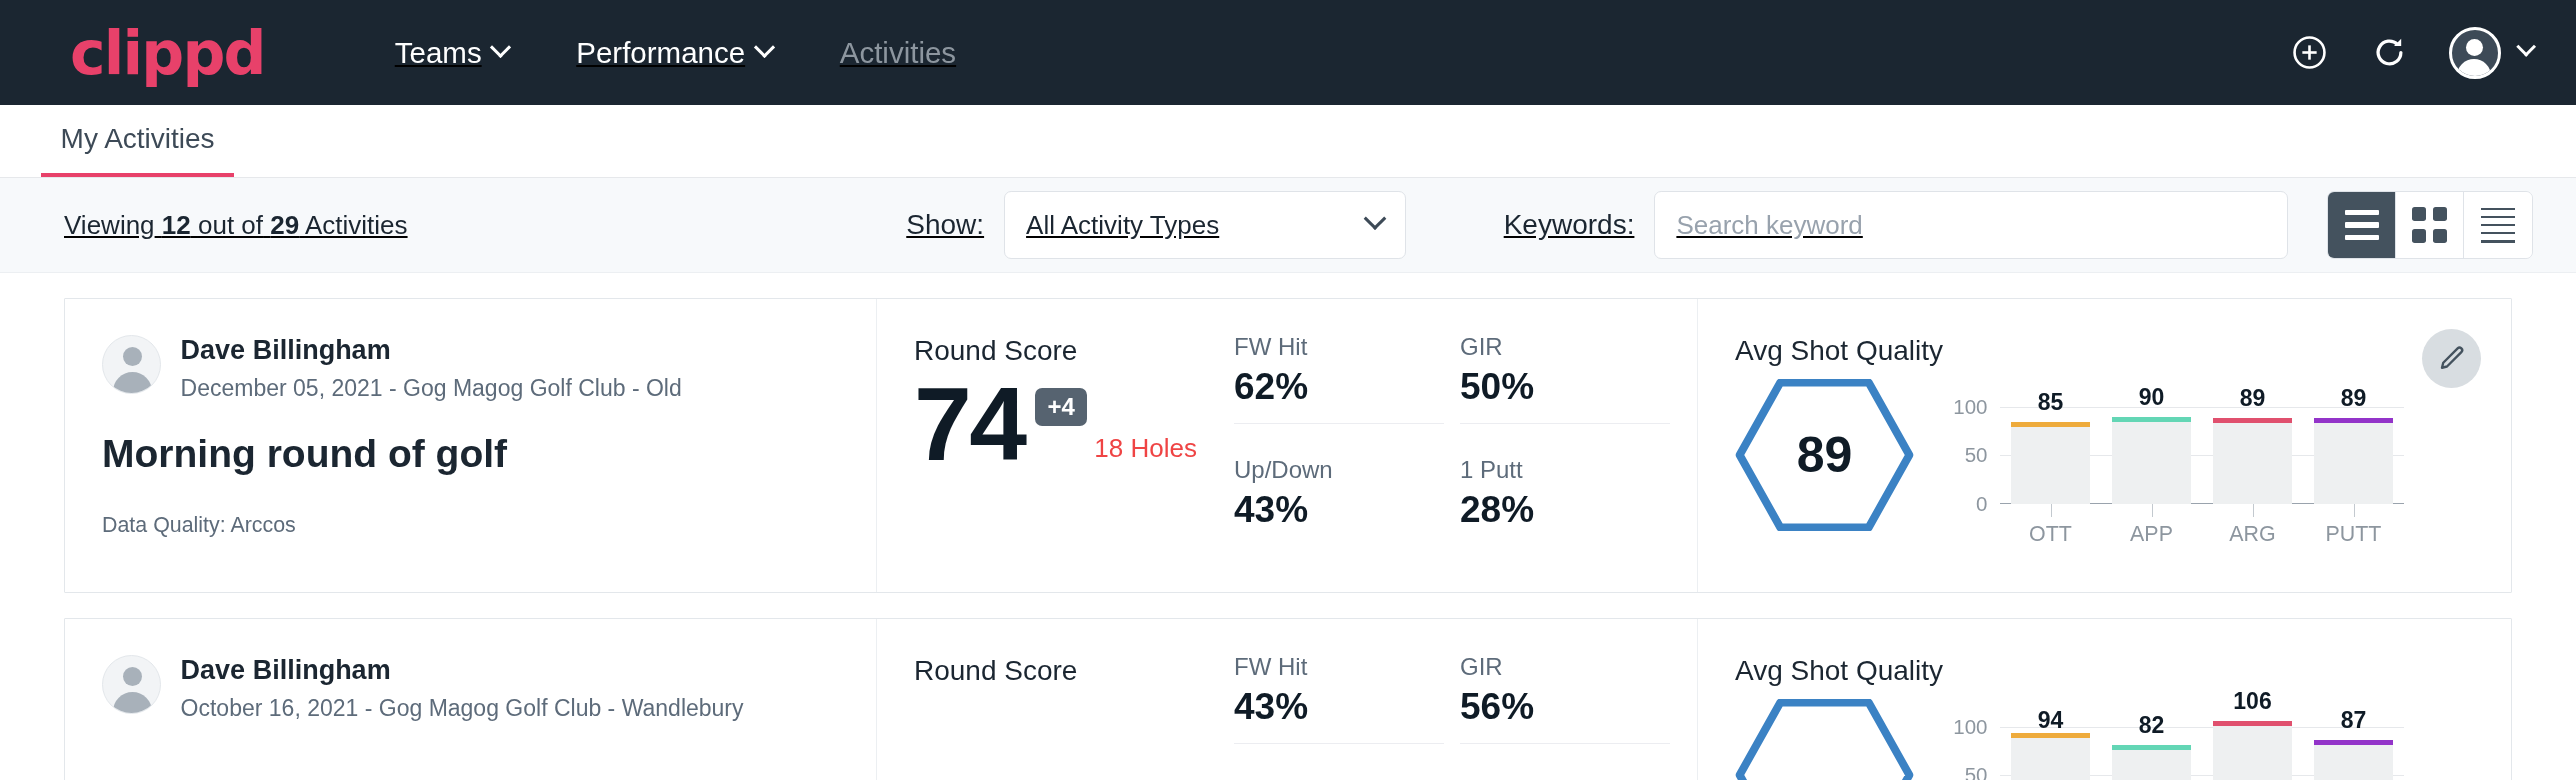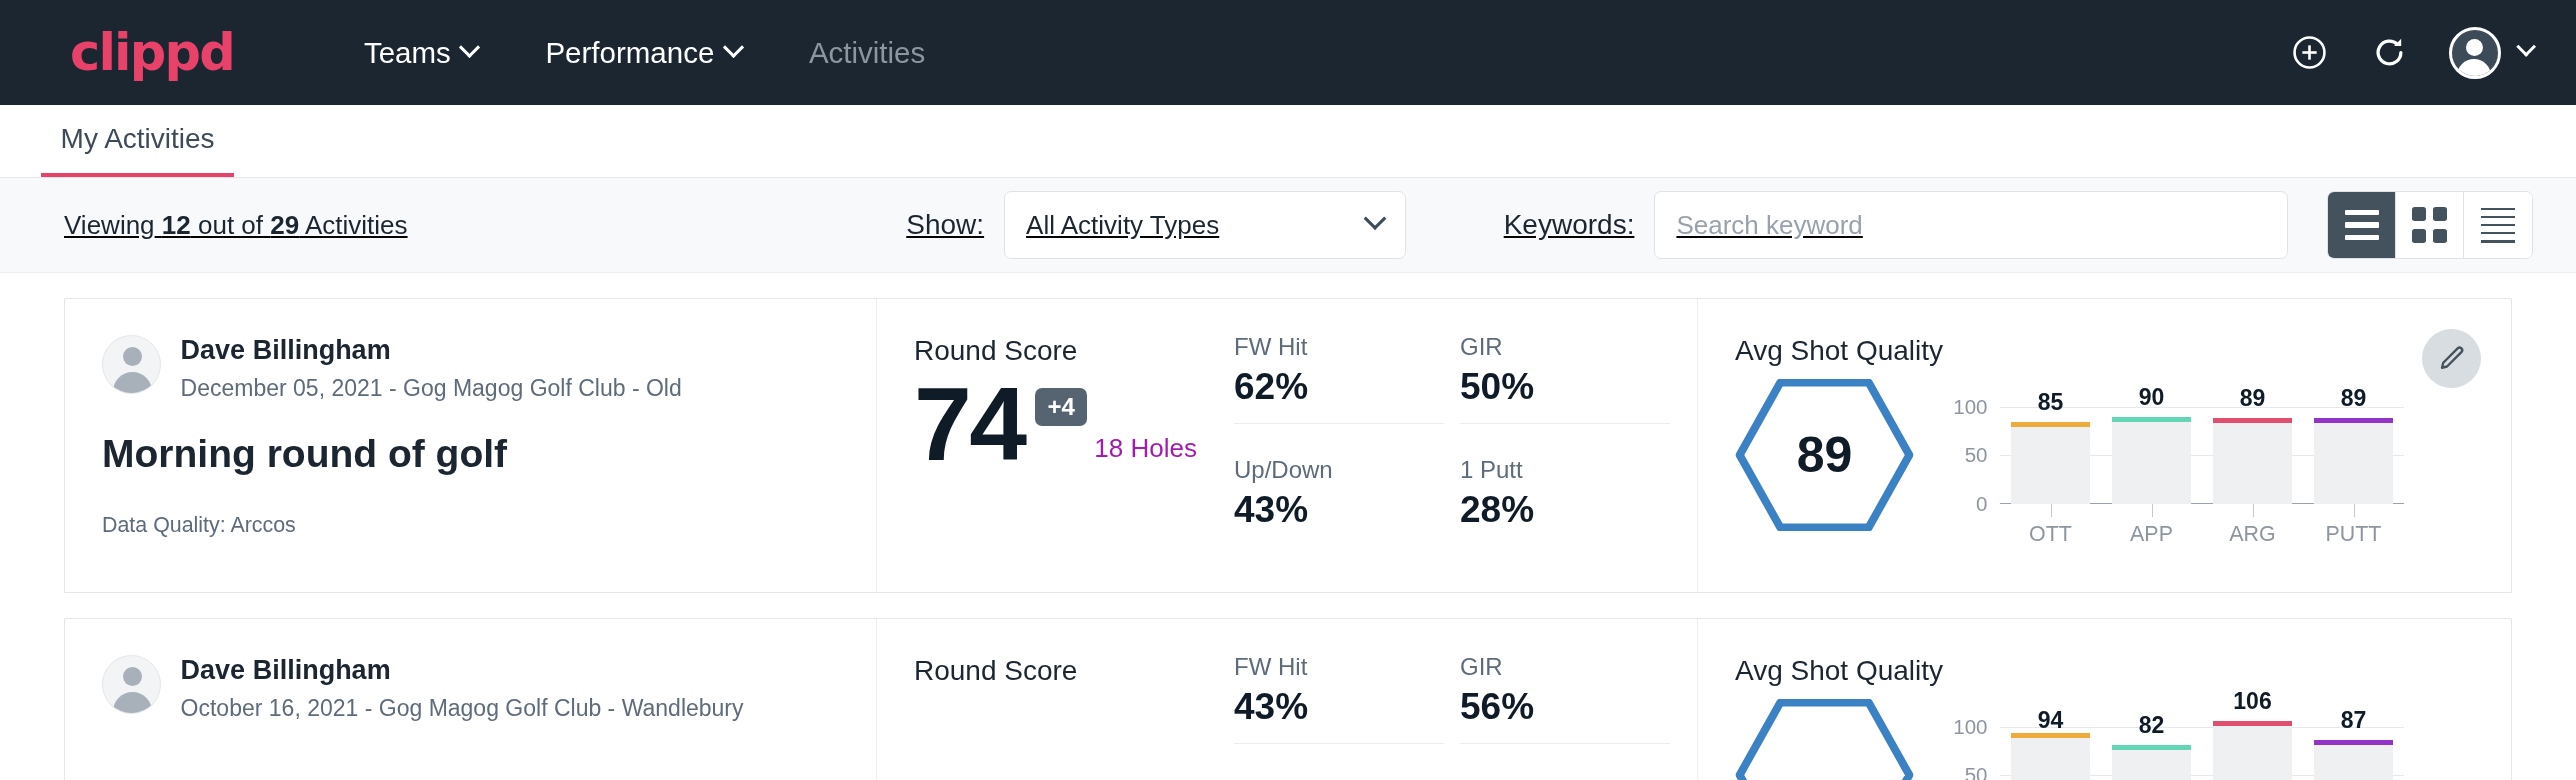--- a/index.html
+++ b/index.html
@@ -15,31 +15,32 @@
   .topbar {
     height: 105px;
     background: #1b2631;
     display: flex;
     align-items: center;
     padding: 0 43px 0 70px;
   }
   .logo {
     font-family: "DejaVu Sans", sans-serif;
     font-weight: 700;
-    font-size: 51px;
+    font-size: 60px;
     letter-spacing: -1.8px;
     color: #e8416a;
     line-height: 1;
     margin-right: 96px;
     user-select: none;
   }
   .nav {
     display: flex;
     align-items: flex-start;
     gap: 0px;
+    text-decoration: underline;
   }
   .nav-item {
     display: flex;
     align-items: center;
     gap: 11.6px;
     color: #ffffff;
     font-size: 29.5px;
     padding: 0 34px;
     cursor: pointer;
     white-space: nowrap;
@@ -263,21 +264,21 @@
     line-height: 1.0; letter-spacing: -2.7px;
   }
   .score-badge {
     background: #566370; color: #ffffff;
     font-size: 24px; font-weight: 700;
     border-radius: 7.1px;
     padding: 5.4px 12.5px;
     margin-bottom: 50px;
     margin-left: -5.4px;
   }
-  .score-holes { font-size: 26px; color: #a21caf; margin-bottom: 12.5px; margin-left: -9px; }
+  .score-holes { font-size: 26px; color: #ef4444; margin-bottom: 12.5px; margin-left: -9px; }
 
   .col-stats {
     width: 464px;
     padding: 34px 27px 0 0;
     border-right: 0.9px solid #eceff2;
   }
   .stats-grid {
     display: grid;
     grid-template-columns: 1fr 1fr;
     column-gap: 19.6px;

